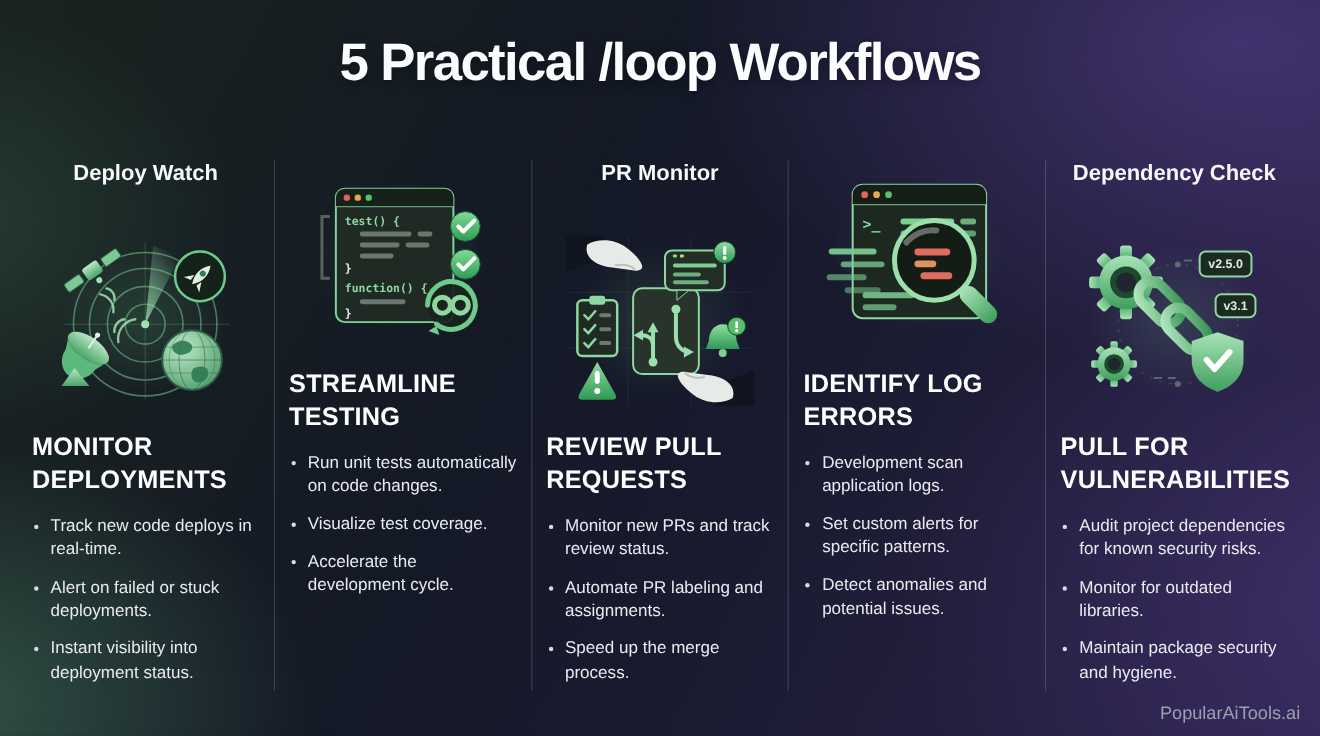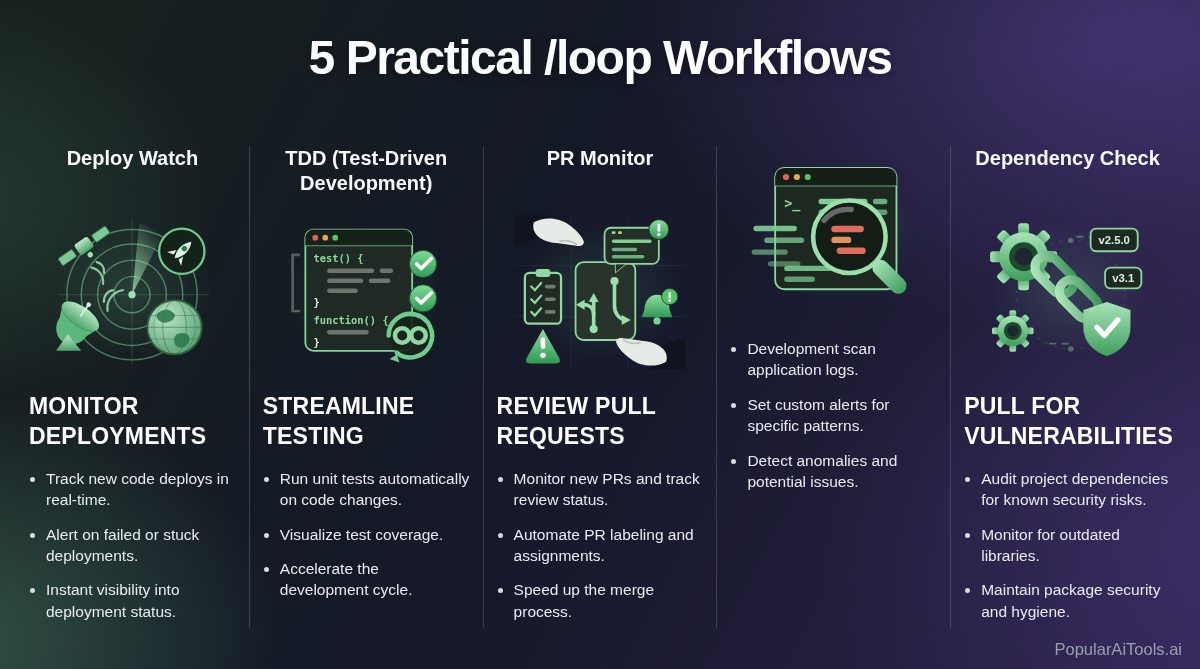--- a/index.html
+++ b/index.html
@@ -125,21 +125,20 @@
       </div>
       <div class="subhead">MONITOR DEPLOYMENTS</div>
       <ul class="bullets">
         <li>Track new code deploys in real-time.</li>
         <li>Alert on failed or stuck deployments.</li>
         <li>Instant visibility into deployment status.</li>
       </ul>
     </section>
 
     <section class="col">
-      <div class="col-title">TDD (Test-Driven Development)</div>
       <div class="icon-box">
         <svg class="icon-svg" viewBox="0 0 190 170">
           <defs>
             <linearGradient id="g2check" x1="0" y1="0" x2="0" y2="1">
               <stop offset="0" stop-color="#7fdc96"></stop>
                 <stop offset="1" stop-color="#2f9a55"></stop>
             </linearGradient>
           </defs>
           <path d="M22,44 h-8 v62 h8" fill="none" stroke="#55645b" stroke-width="3"></path>
           <g>
@@ -305,20 +304,21 @@
             <path d="M84,70 a34,34 0 0 1 30,-12" stroke="#ffffff" stroke-opacity=".35" stroke-width="6" fill="none" stroke-linecap="round"></path>
             <rect x="92" y="76" width="36" height="7" rx="3.5" fill="#e06c5f"></rect>
             <rect x="92" y="88" width="22" height="7" rx="3.5" fill="#e0935f"></rect>
             <rect x="98" y="100" width="32" height="7" rx="3.5" fill="#e06c5f"></rect>
             <g transform="translate(140,116) rotate(-45)">
               <rect x="-9" y="0" width="18" height="46" rx="9" fill="url(#g4grn)"></rect>
             </g>
           </g>
         </svg>
       </div>
+      <div class="subhead">IDENTIFY LOG ERRORS</div>
       <ul class="bullets">
         <li>Development scan application logs.</li>
         <li>Set custom alerts for specific patterns.</li>
         <li>Detect anomalies and potential issues.</li>
       </ul>
     </section>
 
     <section class="col">
       <div class="col-title">Dependency Check</div>
       <div class="icon-box">

